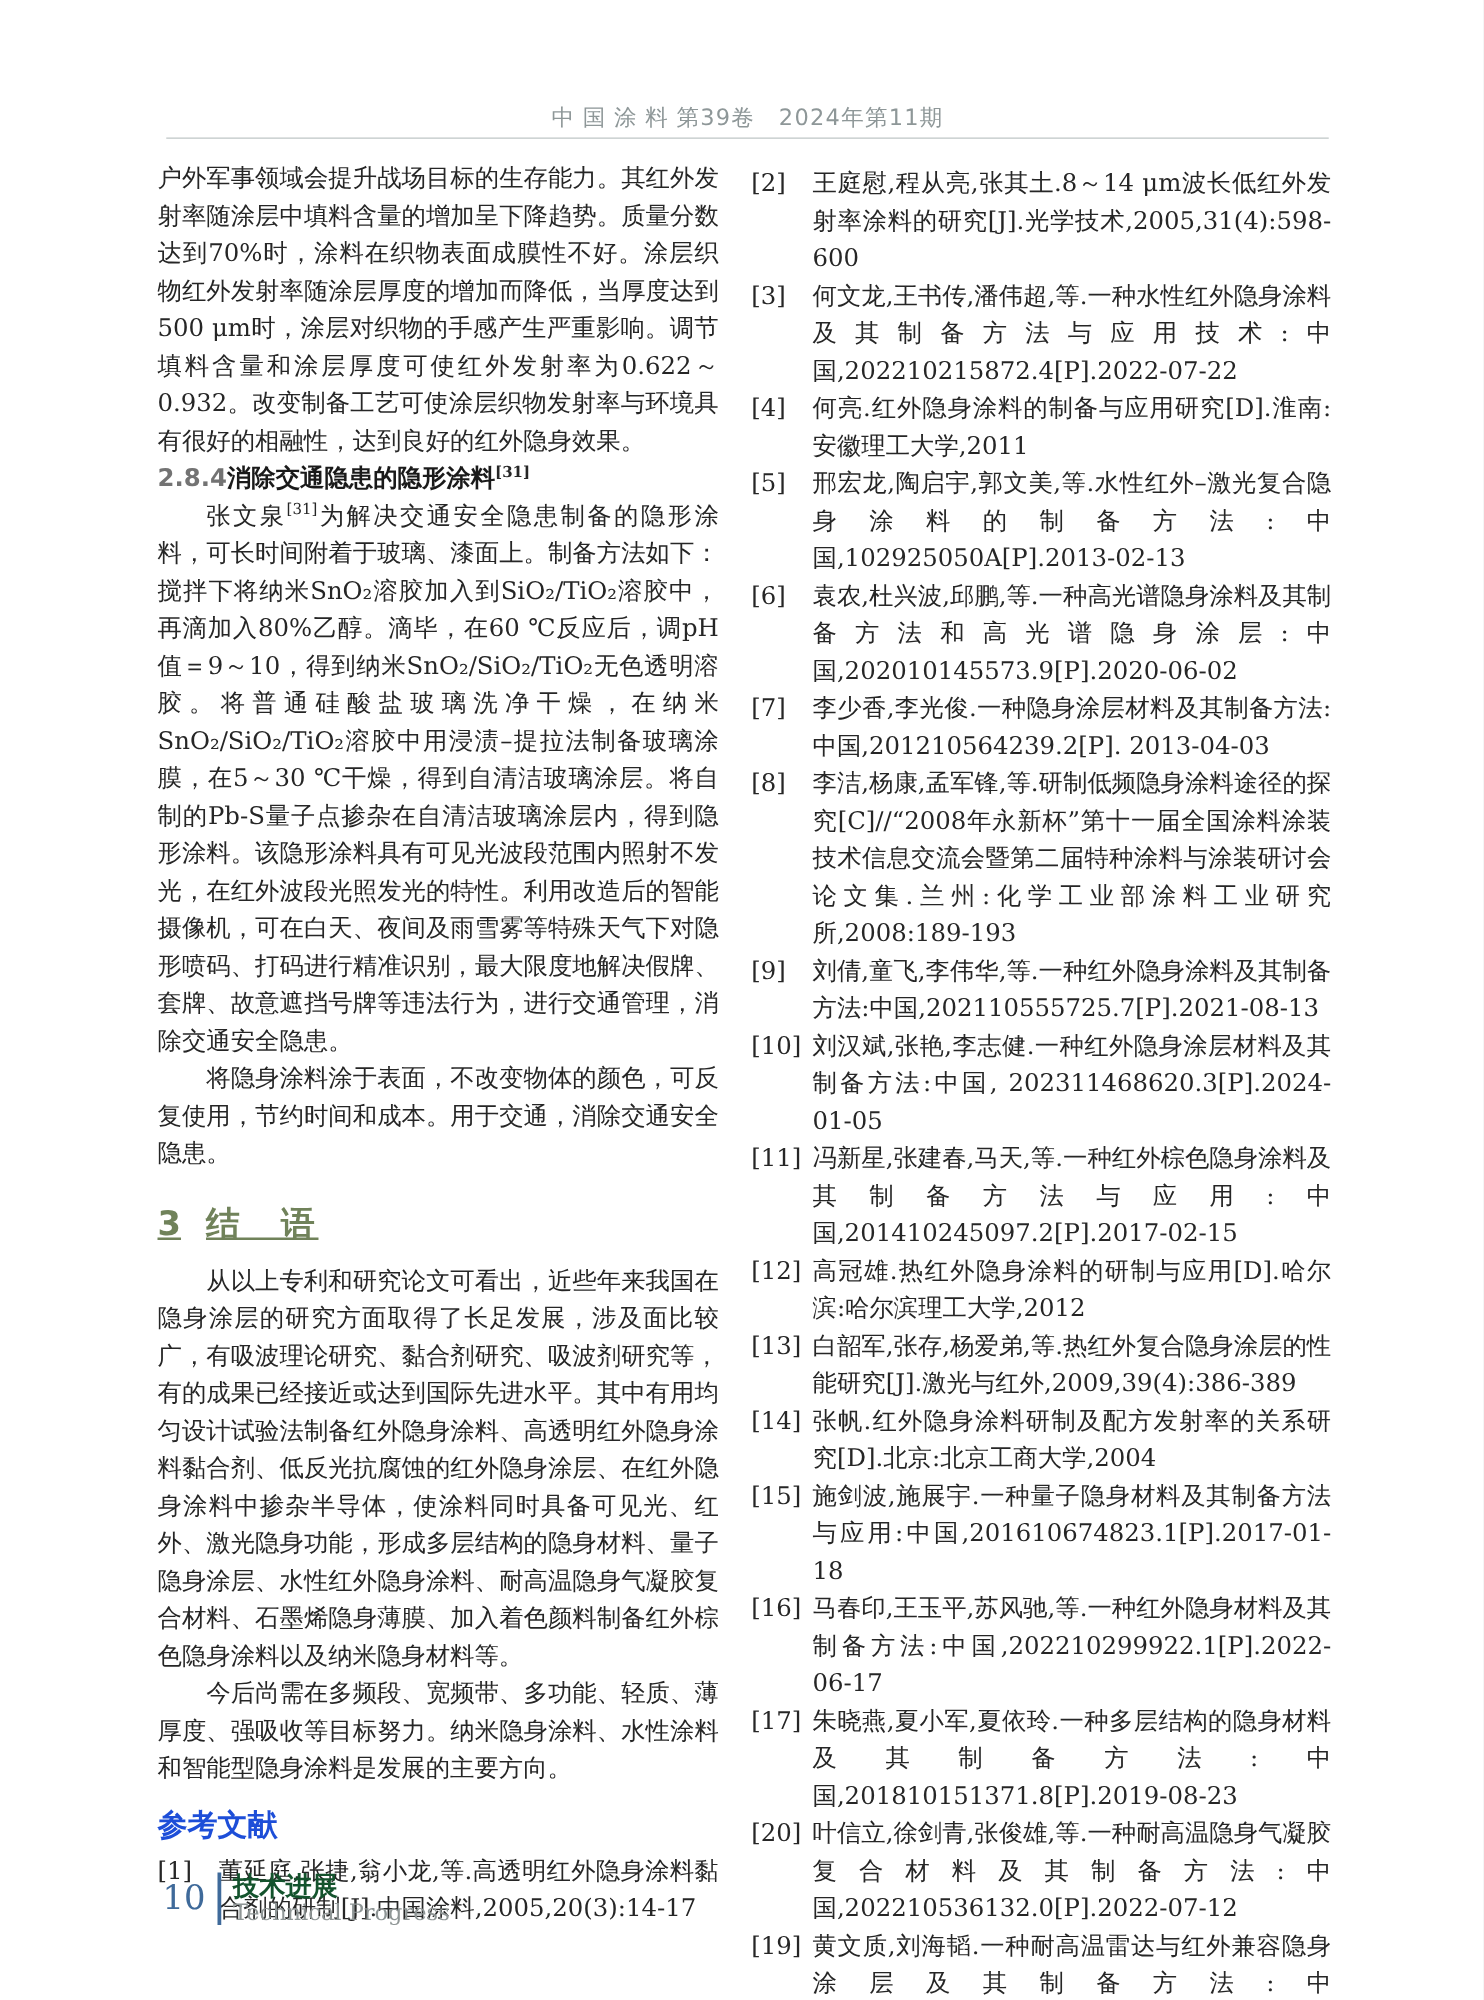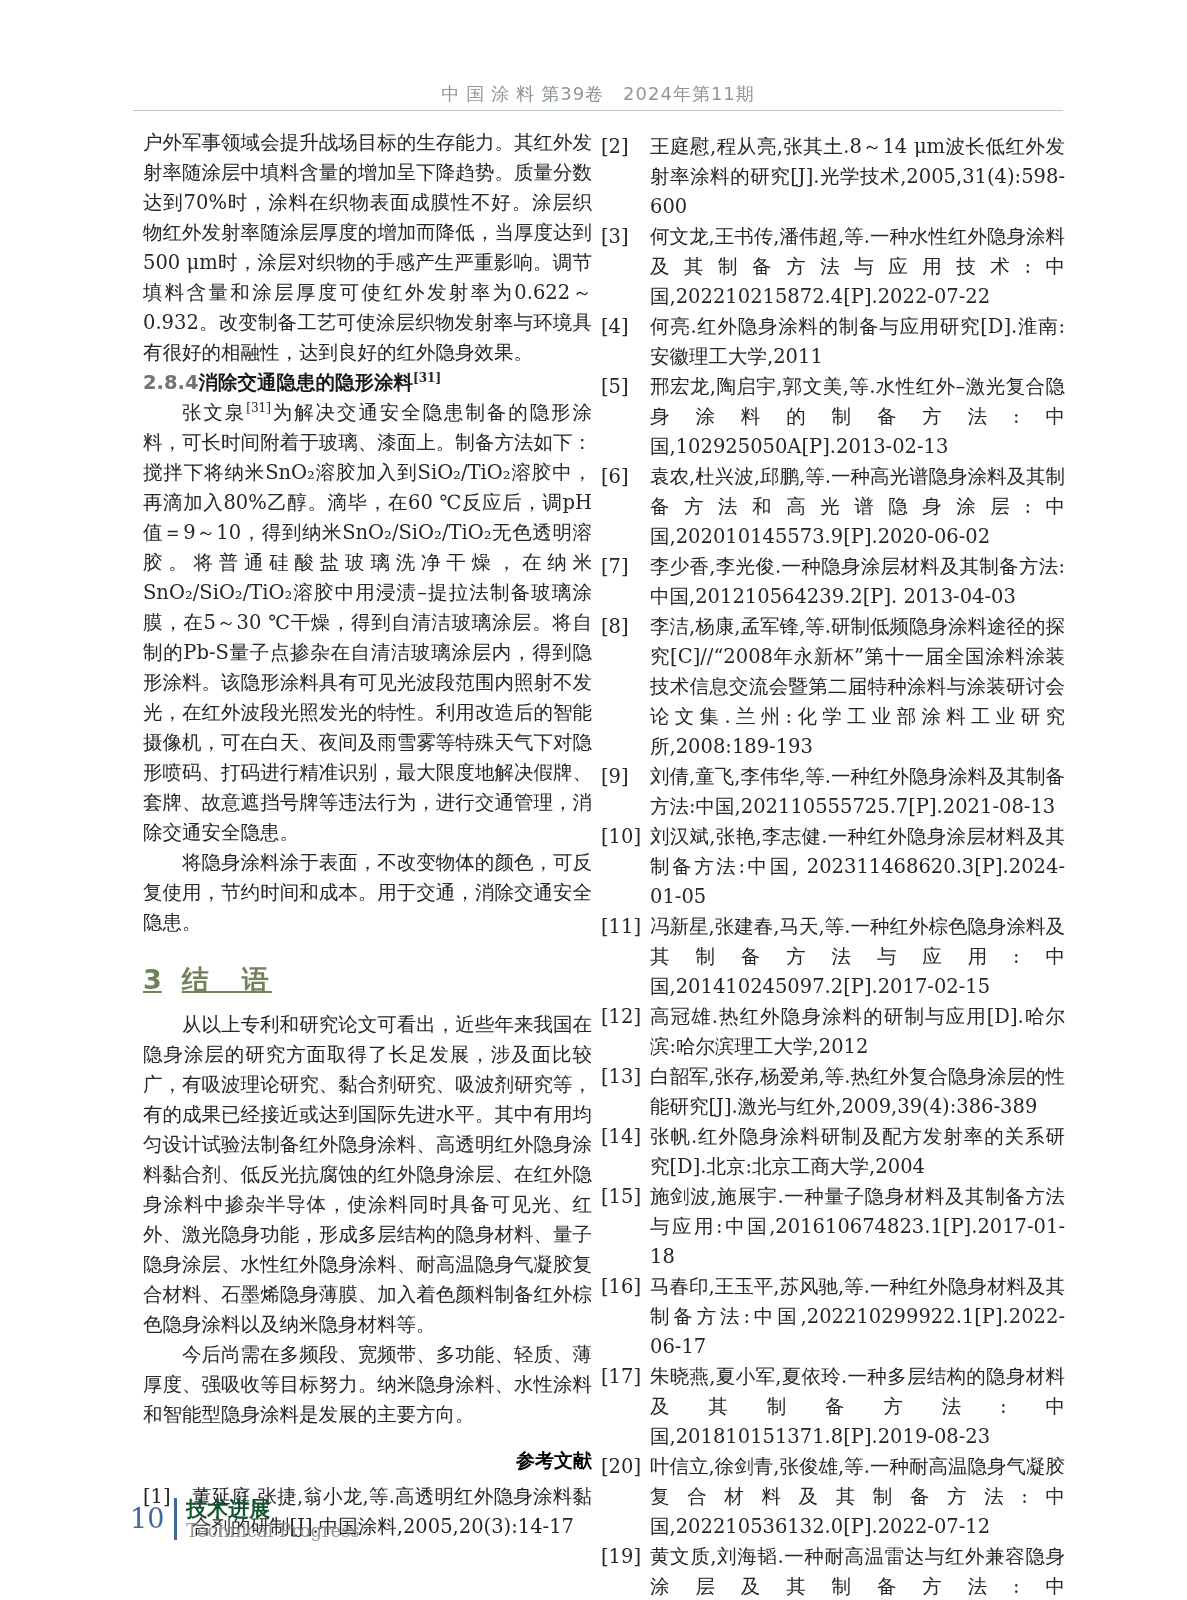--- a/index.html
+++ b/index.html
@@ -20,21 +20,21 @@
     color:#8e9798;font-size:18px;
   }
   .hdr .journal{letter-spacing:7px;}
   .hdr .issue{letter-spacing:1px;}
   .hdr-rule{
     position:absolute;left:133px;top:110px;width:930px;height:1px;
     background:#bfc6c6;
   }
   
   .col{position:absolute;top:128px;text-align:justify;}
-  .col-left{left:143px;width:449px;}
+  .col-left{left:126px;width:449px;}
   .col-right{left:601px;width:464px;top:132px;}
   p{margin:0;}
   .body{
     font-size:19.5px;line-height:30px;
     text-align:justify;
   }
   .ind{text-indent:2em;}
   sup{font-size:12px;line-height:0;vertical-align:super;}
   
   .h284{
@@ -48,23 +48,23 @@
   
   .h2c{
     margin:22px 0 10px 0;height:40px;line-height:40px;
     font-family:"DejaVu Sans", sans-serif;
     color:#70825a;font-size:27px;font-weight:bold;text-align:left;text-decoration:underline;
   }
   .h2c .h2num{margin-right:20px;}
   .h2c .h2title{letter-spacing:3px;}
   
   .refs-title{
-    margin:16px 0 8px 0;font-size:19px;line-height:28px;
+    margin:16px 0 8px 0;font-size:24px;line-height:28px;
     font-family:"DejaVu Sans", sans-serif;
-    font-weight:bold;color:#000000;text-align:right;
+    font-weight:bold;color:#1d4ed8;text-align:left;
   }
   .ref{
     position:relative;
     font-size:19.5px;line-height:30px;
     padding-left:49px;text-align:justify;
   }
   .ref .rnum{position:absolute;left:0;top:0;}
   
   .ftr{
     position:absolute;left:130px;top:1497px;

